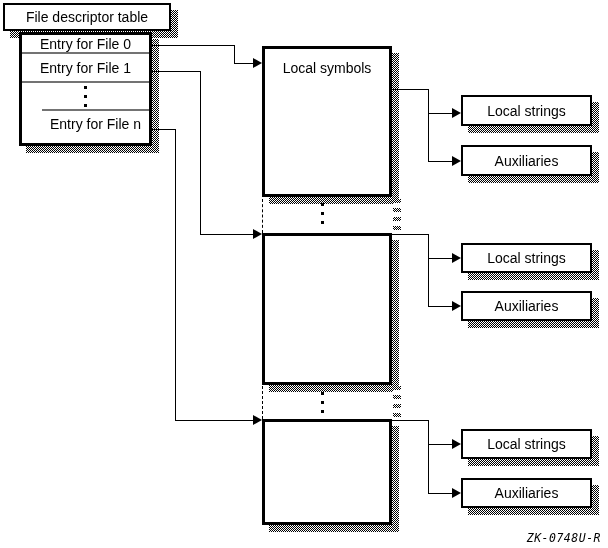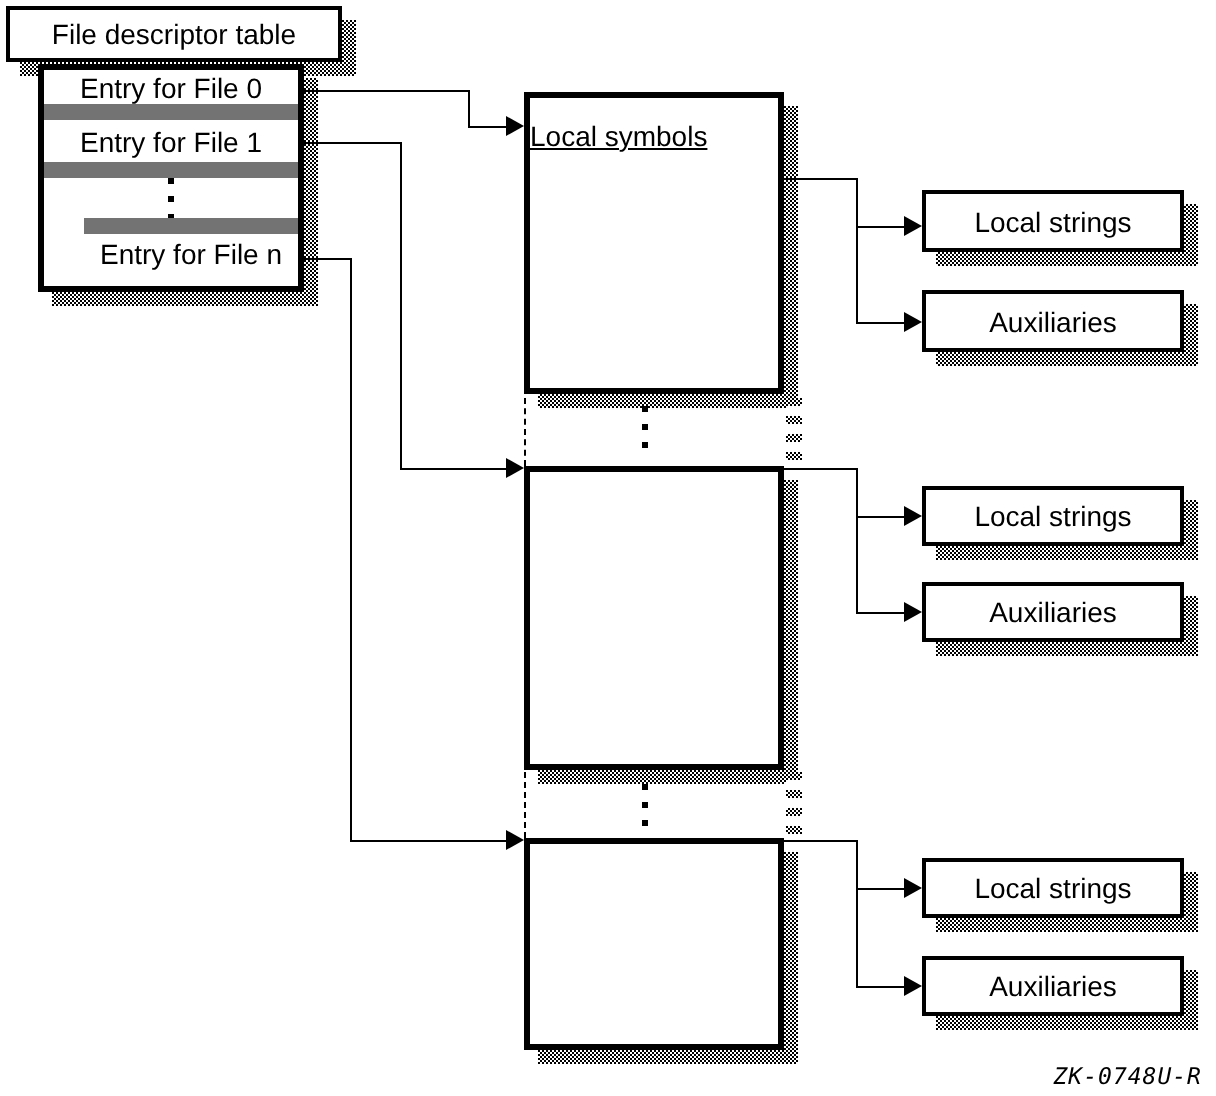--- a/index.html
+++ b/index.html
@@ -37,26 +37,26 @@
     border-left:9px solid #000;
   }
   .vell { position:absolute; display:flex; flex-direction:column; gap:6px; }
   .vell b { width:3px; height:3px; background:#000; display:block; }
   
   .fdt { display:flex; flex-direction:column; }
   .fdt-row {
     box-sizing:border-box; display:flex; align-items:center; justify-content:center;
     font-size:14px; white-space:nowrap;
   }
-  .fdt-row + .fdt-row { border-top:8px solid #737373; }
+  .fdt-row + .fdt-row { border-top:2px solid #737373; }
   .fig-id {
     position:absolute; font-family:"DejaVu Sans Mono", monospace;
     font-size:11.5px; letter-spacing:0.5px; white-space:nowrap;font-style:italic;
   }
-  .sym-label { position:absolute; top:11px; left:0; right:0; text-align:left;text-decoration:underline; }
+  .sym-label { position:absolute; top:11px; left:0; right:0; text-align:center; }
 </style>
 </head>
 <body>
 
 <div class="canvas">
 
   <div class="stipple" style="left:10px; top:10px; width:168px; height:28px;"></div>
   <div class="stipple" style="left:26px; top:39px; width:133px; height:114px;"></div>
   <div class="stipple" style="left:269px; top:53px; width:130px; height:151px;"></div>
   <div class="stipple" style="left:269px; top:240px; width:130px; height:152px;"></div>

